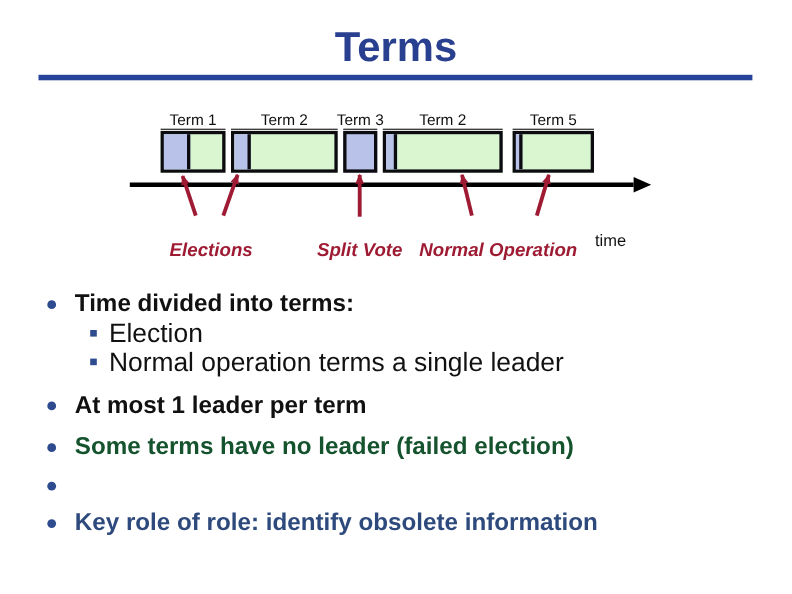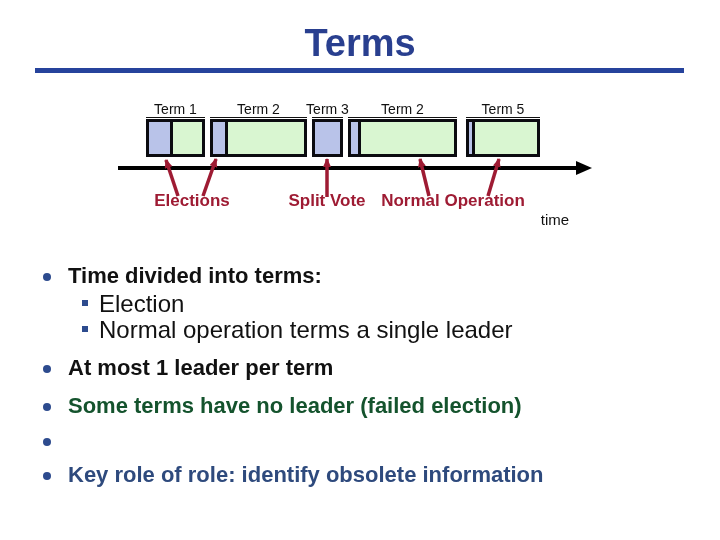--- a/index.html
+++ b/index.html
@@ -24,22 +24,22 @@
     position:absolute;top:119px;height:38px;box-sizing:border-box;
     display:flex;
   }
   .election-seg{height:100%;box-sizing:border-box;}
   #diagram-svg{position:absolute;top:0;left:0;pointer-events:none;}
   .time-label{
     position:absolute;top:170px;left:532px;width:46px;text-align:center;
     font-size:15px;color:#111;margin-top:41px;
   }
   .annotation{
-    position:absolute;top:191px;transform:translateX(-50%);
-    font-size:17px;font-weight:bold;white-space:nowrap;
+    position:absolute;top:218px;transform:translateX(-50%);
+    font-size:17px;font-weight:bold;white-space:nowrap;font-style:italic;
   }
   .bullet-text{position:absolute;white-space:nowrap;}
   .bullet-text.l1{font-size:22px;font-weight:bold;line-height:28px;}
   .bullet-text.l2{font-size:24px;font-weight:normal;line-height:24px;}
   .bullet-marker{position:absolute;}
   .bullet-marker.round{width:8px;height:8px;border-radius:50%;}
   .bullet-marker.square{width:6px;height:6px;}
   .footer{position:absolute;top:500px;left:0;width:720px;height:16px;font-size:11px;}
   .footer .f-left{position:absolute;left:35px;top:0;}
   .footer .f-center{position:absolute;left:0;top:0;width:720px;text-align:center;}

